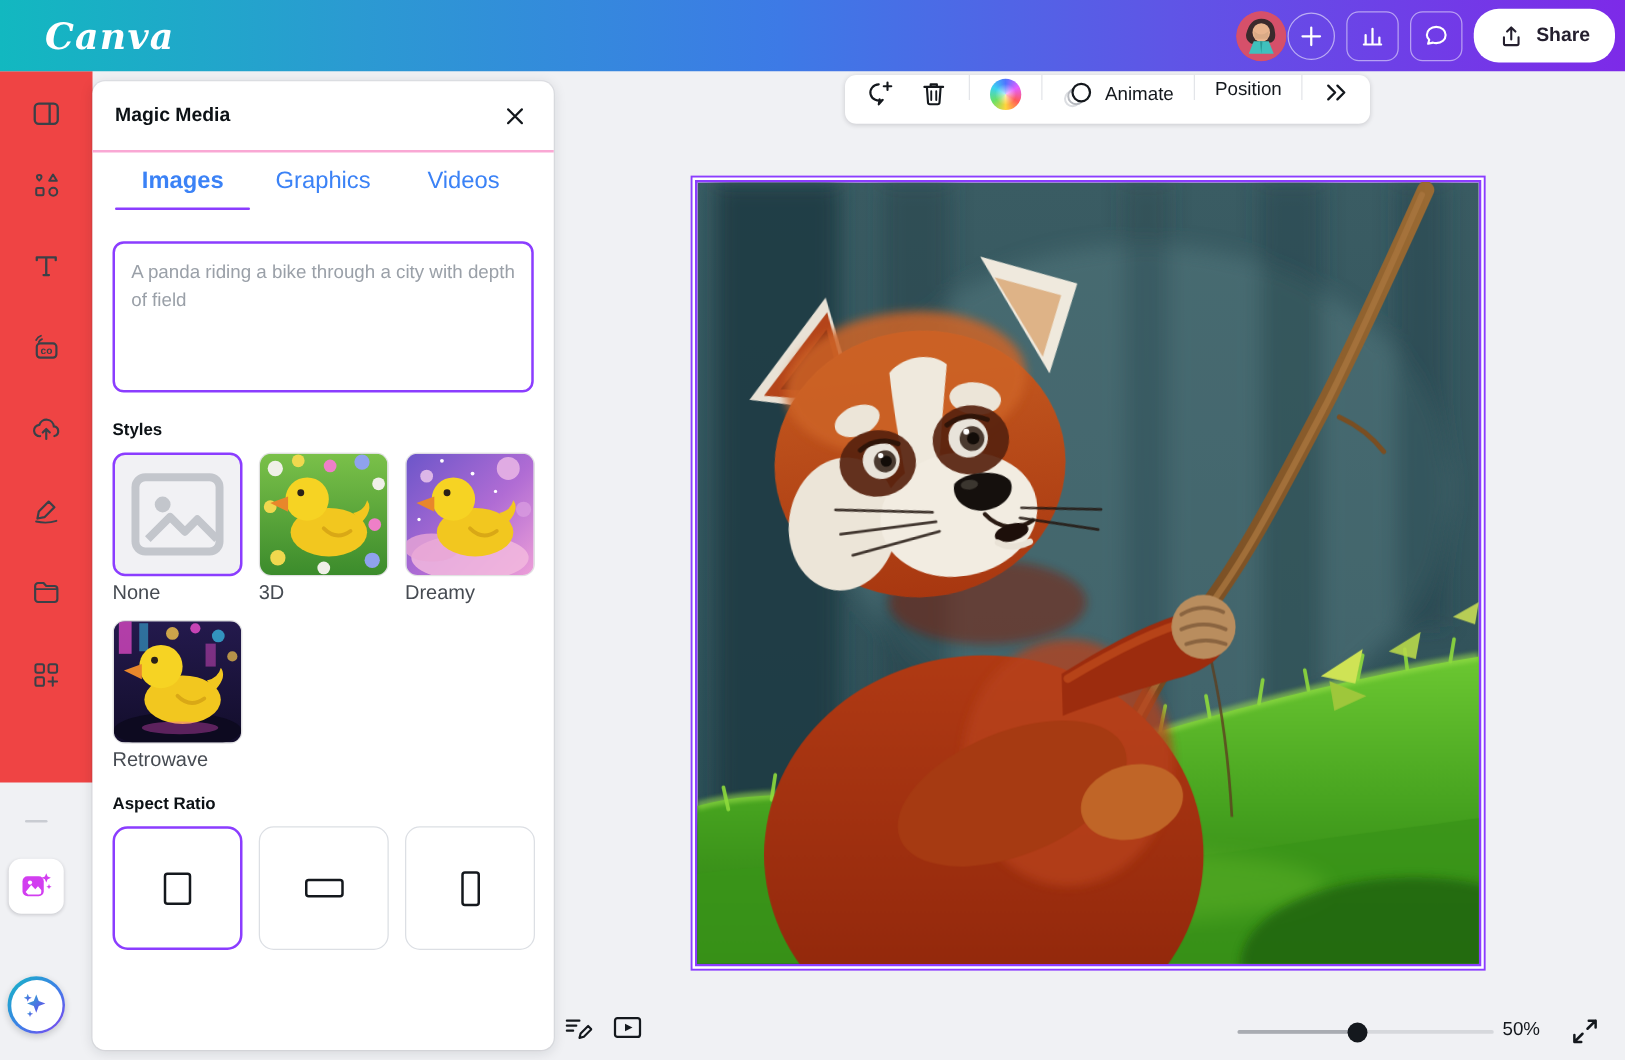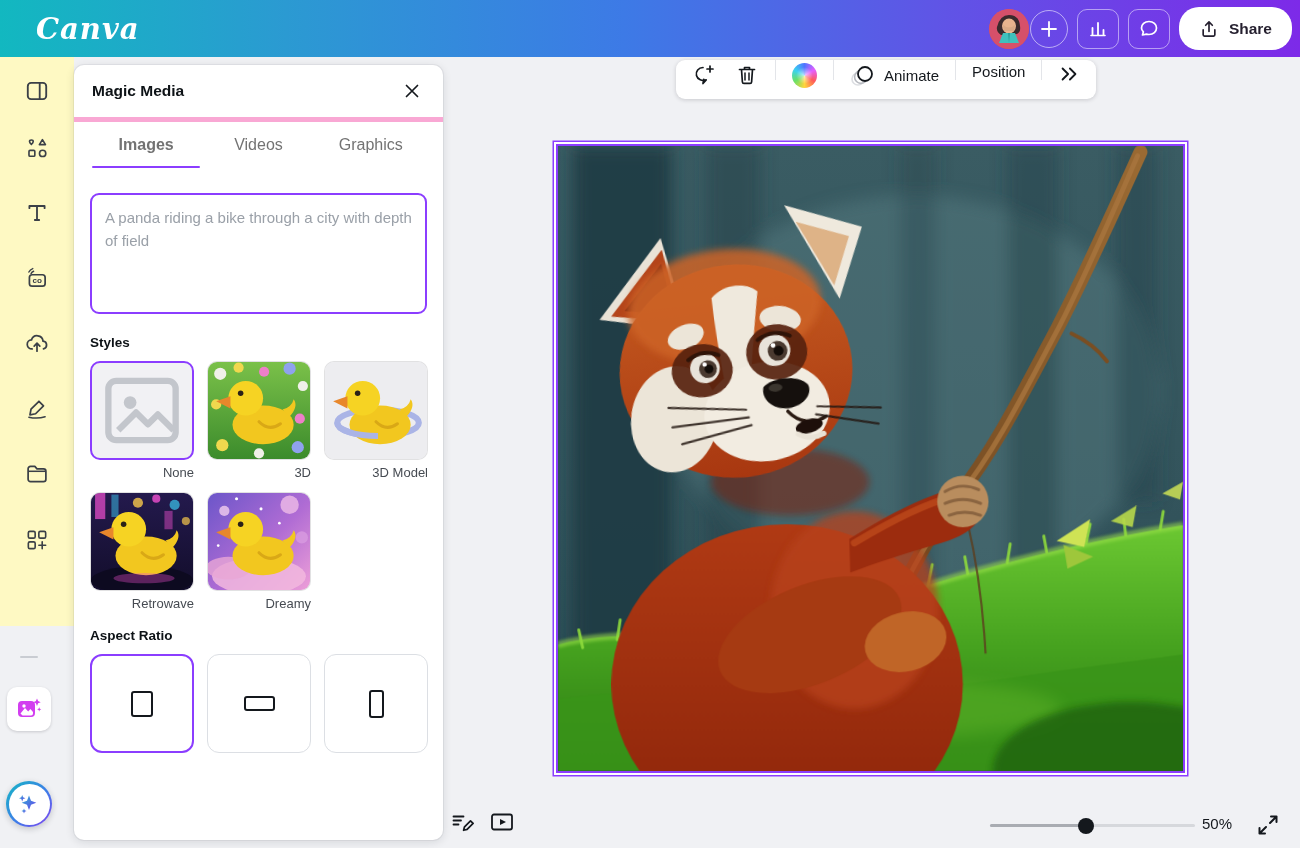--- a/index.html
+++ b/index.html
@@ -18,59 +18,59 @@
   .avatar svg { position:absolute; inset:0; }
   .round-btn { width:38px; height:38px; border-radius:50%; border:1.5px solid rgba(255,255,255,.55);
     display:flex; align-items:center; justify-content:center; cursor:pointer; margin-left:-8px; }
   .sq-btn { width:42px; height:40px; border-radius:10px; border:1.5px solid rgba(255,255,255,.5);
     display:flex; align-items:center; justify-content:center; cursor:pointer; }
   .share-btn { height:43px; padding:0 20px; background:#ffffff; border-radius:20px; border:none;
     display:flex; align-items:center; gap:10px; font-size:15.5px; font-weight:700; color:#241f2e; cursor:pointer;
     font-family:"Liberation Sans", sans-serif; }
 
   
-  .sidebar { position:absolute; left:0; top:57px; width:74px; height:569px; background:#fef9c3; z-index:30; }
+  .sidebar { position:absolute; left:0; top:57px; width:74px; height:569px; background:#ef4444; z-index:30; }
   .side-item { position:absolute; left:17px; width:40px; height:40px; display:flex;
     align-items:center; justify-content:center; cursor:pointer; border-radius:8px; }
   .side-divider { position:absolute; left:20px; top:599px; width:18px; height:2px; background:#c9ccd2; border-radius:2px; }
   .side-active { position:absolute; left:7px; top:630px; width:44px; height:44px; background:#ffffff;
     border-radius:10px; box-shadow:0 1px 3px rgba(20,24,31,.18); display:flex; align-items:center; justify-content:center; cursor:pointer; }
   .assistant-btn { position:absolute; left:6px; top:781px; width:46px; height:46px; border-radius:50%;
     background:linear-gradient(135deg,#14b8c4,#3e7de8 55%,#8440f0); padding:2.5px; cursor:pointer;
     box-shadow:0 2px 6px rgba(20,24,31,.2); z-index:45; }
   .assistant-inner { width:100%; height:100%; border-radius:50%; background:#ffffff;
     display:flex; align-items:center; justify-content:center; }
 
   
   .panel { position:absolute; left:74px; top:65px; width:369px; height:775px; background:#ffffff;
     border-radius:10px; box-shadow:0 0 0 1px rgba(20,24,31,.05), 0 2px 10px rgba(20,24,31,.12); z-index:35; }
   .panel-header { height:57px; display:flex; align-items:center; justify-content:space-between;
-    padding:0 18px; border-bottom:5px solid #f9a8d4; }
+    padding:0 18px; border-bottom:2px solid #f9a8d4; }
   .panel-title { font-size:15.5px; font-weight:700; color:#0d1216; }
   .close-btn { width:26px; height:26px; display:flex; align-items:center; justify-content:center; cursor:pointer; border-radius:6px; }
   .tabs { display:flex; padding:0 16px; height:46px; }
-  .tab { flex:1; display:flex; align-items:center; justify-content:center; font-size:16px;
-    font-weight:500; color:#737373; cursor:pointer; position:relative; }
+  .tab { flex:1; display:flex; align-items:center; justify-content:center; font-size:19px;
+    font-weight:500; color:#3b82f6; cursor:pointer; position:relative; }
   .tab.active { font-weight:700; }
   .tab.active::after { content:""; position:absolute; left:2px; right:2px; bottom:0; height:2.5px;
     background:#8b3dff; border-radius:2px; }
   .panel-body { padding:14px 16px 0 16px; }
   .field-label { font-size:13.5px; font-weight:700; color:#0d1216; margin-top:6px; }
   .prompt-box { margin-top:11px; width:337px; height:121px; border:2px solid #8b3dff; border-radius:9px;
     padding:11px 13px; font-size:15px; line-height:1.55; color:#14181d; resize:none; outline:none;
     font-family:"Liberation Sans", sans-serif; }
   .prompt-box::placeholder { color:#9aa0a8; }
   .section-heading { font-size:13.5px; font-weight:700; color:#0d1216; margin-top:17px; }
   .style-grid { display:grid; grid-template-columns:repeat(3,1fr); column-gap:13px; row-gap:12px; margin-top:11px; }
   .style-card { cursor:pointer; }
   .style-thumb { width:104px; height:99px; border-radius:10px; overflow:hidden; background:#f2f2f4;
     border:1px solid rgba(20,24,31,.08); position:relative; }
   .style-card.selected .style-thumb { border:2.5px solid #8b3dff; }
   .style-thumb svg { display:block; width:100%; height:100%; }
-  .style-label { text-align:right; font-size:13px; color:#464b52; margin-top:5px; }
+  .style-label { text-align:left; font-size:16px; color:#464b52; margin-top:5px; }
   .ratio-grid { display:grid; grid-template-columns:repeat(3,1fr); column-gap:13px; margin-top:11px; }
   .ratio-card { width:104px; height:99px; background:#ffffff; border:1px solid #dcdfe4; border-radius:12px;
     display:flex; align-items:center; justify-content:center; cursor:pointer; }
   .ratio-card.selected { border:2.5px solid #8b3dff; }
   .glyph-square { width:22px; height:26px; border:2.5px solid #14181d; border-radius:3px; }
   .glyph-landscape { width:31px; height:15px; border:2.5px solid #14181d; border-radius:3px; }
   .glyph-portrait { width:15px; height:28px; border:2.5px solid #14181d; border-radius:3px; }
 
   
   .edit-toolbar { position:absolute; left:676px; top:60px; height:39px; background:#ffffff;
@@ -213,22 +213,22 @@
     <div class="panel-title">Magic Media</div>
     <div class="close-btn">
       <svg class="ic" width="16" height="16" viewBox="0 0 16 16">
         <path d="M2.5 2.5l11 11M13.5 2.5l-11 11" stroke="#14181d" stroke-width="1.7" stroke-linecap="round"></path>
       </svg>
     </div>
   </div>
 
   <div class="tabs">
     <div class="tab active">Images</div>
+    <div class="tab">Graphics</div>
     <div class="tab">Videos</div>
-    <div class="tab">Graphics</div>
   </div>
 
   <div class="panel-body">
     <textarea class="prompt-box" placeholder="A panda riding a bike through a city with depth of field" style=""></textarea>
 
     <div class="section-heading">Styles</div>
 
     <div class="style-grid">
 
       <div class="style-card selected">
@@ -269,56 +269,20 @@
             <circle cx="90" cy="58" r="5" fill="#ee7fc8"></circle>
               <circle cx="14" cy="84" r="6" fill="#f0d84e"></circle>
             <circle cx="88" cy="86" r="6" fill="#8fa2ee"></circle>
               <circle cx="50" cy="92" r="5" fill="#f0f0e8"></circle>
             <use href="#duckSym" x="0" y="0"></use>
           </svg>
         </div>
         <div class="style-label">3D</div>
       </div>
 
-      <div class="style-card">
-        <div class="style-thumb">
-          <svg viewBox="0 0 100 100" preserveAspectRatio="xMidYMid slice">
-            <rect width="100" height="100" fill="#ededf0"></rect>
-            <ellipse cx="52" cy="62" rx="40" ry="13" fill="none" stroke="#aab4e6" stroke-width="6"></ellipse>
-            <use href="#duckSym" x="0" y="0"></use>
-            <path d="M12 62a40 13 0 0 0 40 13" fill="none" stroke="#aab4e6" stroke-width="6"></path>
-          </svg>
-        </div>
-        <div class="style-label">3D Model</div>
-      </div>
-
-      <div class="style-card">
-        <div class="style-thumb">
-          <svg viewBox="0 0 100 100" preserveAspectRatio="xMidYMid slice">
-            <defs>
-                <linearGradient id="gRw" x1="0" y1="0" x2="0" y2="1">
-              <stop offset="0" stop-color="#241a4e"></stop>
-                  <stop offset="1" stop-color="#120d2a"></stop>
-                </linearGradient>
-              </defs>
-            <rect width="100" height="100" fill="url(#gRw)"></rect>
-            <rect x="4" y="2" width="10" height="26" fill="#f04fd0" opacity=".7"></rect>
-            <rect x="20" y="4" width="7" height="22" fill="#3bc8f0" opacity=".5"></rect>
-            <circle cx="46" cy="12" r="5" fill="#f7c84b" opacity=".8"></circle>
-            <circle cx="64" cy="8" r="4" fill="#f04fd0" opacity=".8"></circle>
-            <circle cx="82" cy="14" r="5" fill="#3bc8f0" opacity=".7"></circle>
-            <circle cx="93" cy="30" r="4" fill="#f7c84b" opacity=".7"></circle>
-            <rect x="72" y="20" width="8" height="18" fill="#f04fd0" opacity=".45"></rect>
-            <ellipse cx="50" cy="88" rx="50" ry="14" fill="#0d0a20"></ellipse>
-            <use href="#duckSym" x="0" y="0"></use>
-            <ellipse cx="52" cy="86" rx="30" ry="5" fill="#f04fd0" opacity=".35"></ellipse>
-          </svg>
-        </div>
-        <div class="style-label">Retrowave</div>
-      </div>
 
       <div class="style-card">
         <div class="style-thumb">
           <svg viewBox="0 0 100 100" preserveAspectRatio="xMidYMid slice">
             <defs>
                 <linearGradient id="gDr" x1="0" y1="0" x2="1" y2="1">
               <stop offset="0" stop-color="#6a55c9"></stop>
                   <stop offset=".55" stop-color="#b06cd4"></stop>
                   <stop offset="1" stop-color="#efa0d8"></stop>
                 </linearGradient>
@@ -330,20 +294,45 @@
             <circle cx="28" cy="8" r="1.5" fill="#fff"></circle>
               <circle cx="52" cy="18" r="1.5" fill="#fff"></circle>
             <circle cx="70" cy="32" r="1.3" fill="#fff"></circle>
               <circle cx="10" cy="54" r="1.3" fill="#fff"></circle>
             <ellipse cx="50" cy="84" rx="46" ry="18" fill="#f2b8de" opacity=".85"></ellipse>
             <ellipse cx="20" cy="76" rx="22" ry="11" fill="#e9a6d6" opacity=".8"></ellipse>
             <use href="#duckSym" x="0" y="0"></use>
           </svg>
         </div>
         <div class="style-label">Dreamy</div>
+      </div>
+
+      <div class="style-card">
+        <div class="style-thumb">
+          <svg viewBox="0 0 100 100" preserveAspectRatio="xMidYMid slice">
+            <defs>
+                <linearGradient id="gRw" x1="0" y1="0" x2="0" y2="1">
+              <stop offset="0" stop-color="#241a4e"></stop>
+                  <stop offset="1" stop-color="#120d2a"></stop>
+                </linearGradient>
+              </defs>
+            <rect width="100" height="100" fill="url(#gRw)"></rect>
+            <rect x="4" y="2" width="10" height="26" fill="#f04fd0" opacity=".7"></rect>
+            <rect x="20" y="4" width="7" height="22" fill="#3bc8f0" opacity=".5"></rect>
+            <circle cx="46" cy="12" r="5" fill="#f7c84b" opacity=".8"></circle>
+            <circle cx="64" cy="8" r="4" fill="#f04fd0" opacity=".8"></circle>
+            <circle cx="82" cy="14" r="5" fill="#3bc8f0" opacity=".7"></circle>
+            <circle cx="93" cy="30" r="4" fill="#f7c84b" opacity=".7"></circle>
+            <rect x="72" y="20" width="8" height="18" fill="#f04fd0" opacity=".45"></rect>
+            <ellipse cx="50" cy="88" rx="50" ry="14" fill="#0d0a20"></ellipse>
+            <use href="#duckSym" x="0" y="0"></use>
+            <ellipse cx="52" cy="86" rx="30" ry="5" fill="#f04fd0" opacity=".35"></ellipse>
+          </svg>
+        </div>
+        <div class="style-label">Retrowave</div>
       </div>
 
     </div>
 
     <div class="section-heading">Aspect Ratio</div>
     <div class="ratio-grid">
       <div class="ratio-card selected">
         <div class="glyph-square"></div>
       </div>
       <div class="ratio-card">

